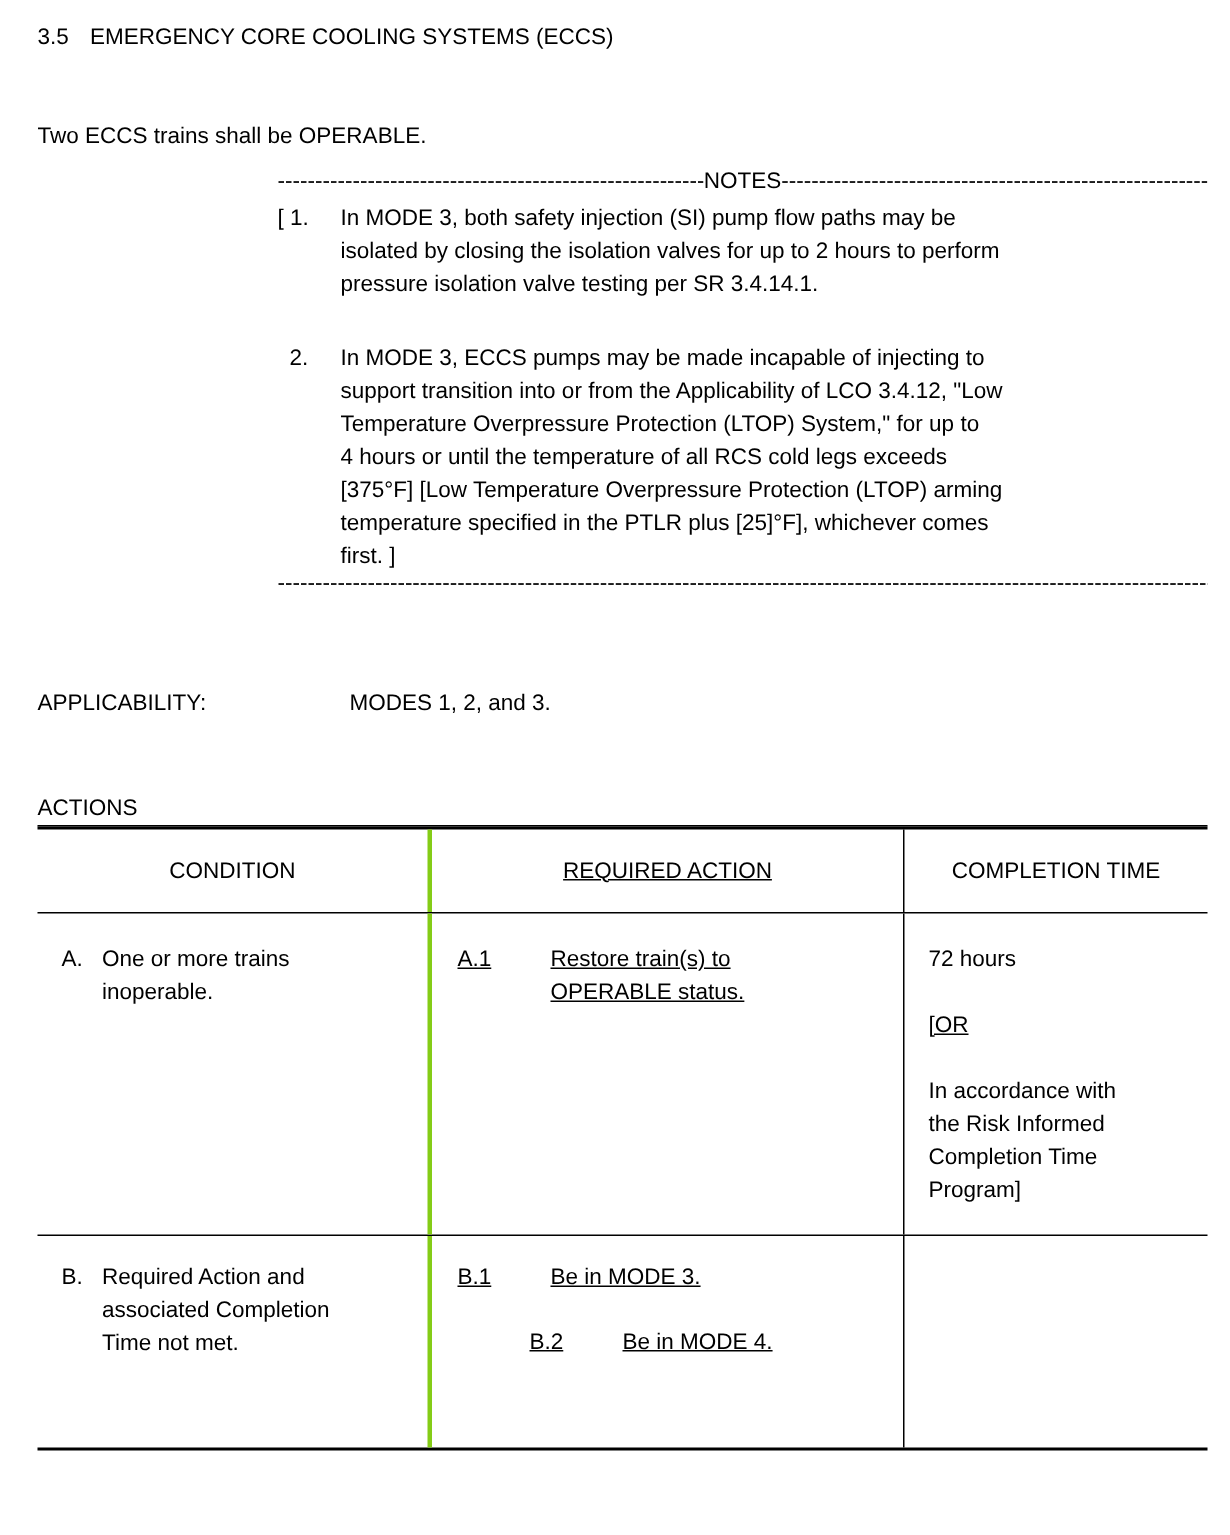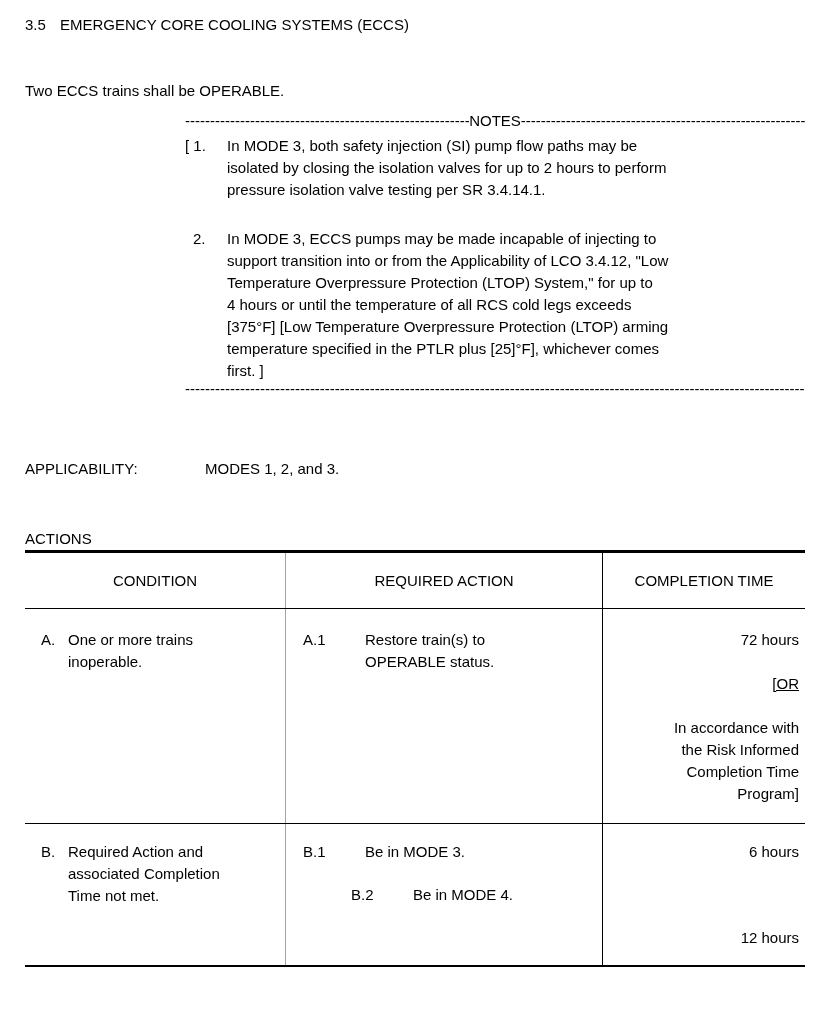--- a/index.html
+++ b/index.html
@@ -26,43 +26,43 @@
   .notes { margin-left:160px; width:620px; margin-top:8px; }
   .dash-header { display:flex; white-space:nowrap; }
   .dash-fill { flex:1; min-width:0; overflow:hidden; white-space:nowrap; }
   .note-item { display:flex; margin-top:3px; }
   .note-item .marker { width:42px; white-space:pre; flex:none; }
   .note-item.second { margin-top:27px; }
   .note-item.second .marker { padding-left:8px; }
   .dash-close { width:620px; overflow:hidden; white-space:nowrap; margin-top:-4px; }
 
   
-  .applicability { display:flex; margin-top:58px; }
+  .applicability { display:flex; margin-top:58px;gap:28px; }
   .applicability .lbl { width:180px; }
 
   
   .actions-label { margin-top:48px; }
   .double-rule { width:780px; height:2px; border-top:1px solid #000; border-bottom:2px solid #000; }
   .tbl { width:780px; }
   .tr { display:grid; grid-template-columns:260px 318px 202px; }
-  .tr > .td-mid { border-left:1px solid #84cc16; border-right:1px solid #000; }
+  .tr > .td-mid { border-left:3px solid #84cc16; border-right:1px solid #000;text-decoration:underline; }
   .tr.head { height:56px; border-bottom:1px solid #000; }
   .tr.head > div { display:flex; align-items:center; justify-content:center; }
   .tr.rowA { height:215px; border-bottom:1px solid #000; }
   .tr.rowB { height:143px; border-bottom:2px solid #000; }
   .cond-cell { padding:20px 10px 0 16px; display:flex; }
   .cond-cell .marker { width:27px; flex:none; }
   .rowB .cond-cell { padding-top:17px; }
   .act-cell { padding:20px 20px 0 17px; }
   .rowB .act-cell { padding-top:17px; }
   .act-line { display:flex; }
   .act-line .anum { width:62px; flex:none; }
   .connector { text-decoration:underline; margin-top:21px; }
   .act-line.b2 { margin-top:21px;margin-left:48px; }
-  .time-cell { padding:20px 6px 0 16px;text-align:right; }
+  .time-cell { padding:20px 6px 0 16px; }
   .rowB .time-cell { padding-top:17px; }
   .or-label { text-decoration:underline; margin-top:22px; }
   .alt-lines { margin-top:22px; }
   .time-2 { margin-top:64px; }
 </style>
 </head>
 <body>
 
 <div class="doc">
 
@@ -153,20 +153,16 @@
       <div class="act-cell td-mid">
         <div class="act-line">
           <span class="anum">B.1</span>
           <div>Be in MODE 3.</div>
         </div>
         <div class="act-line b2">
           <span class="anum">B.2</span>
           <div>Be in MODE 4.</div>
         </div>
       </div>
-      <div class="time-cell">
-        <div>6 hours</div>
-        <div class="time-2">12 hours</div>
-      </div>
     </div>
 
   </div>
 </div>
 
 </body></html>

